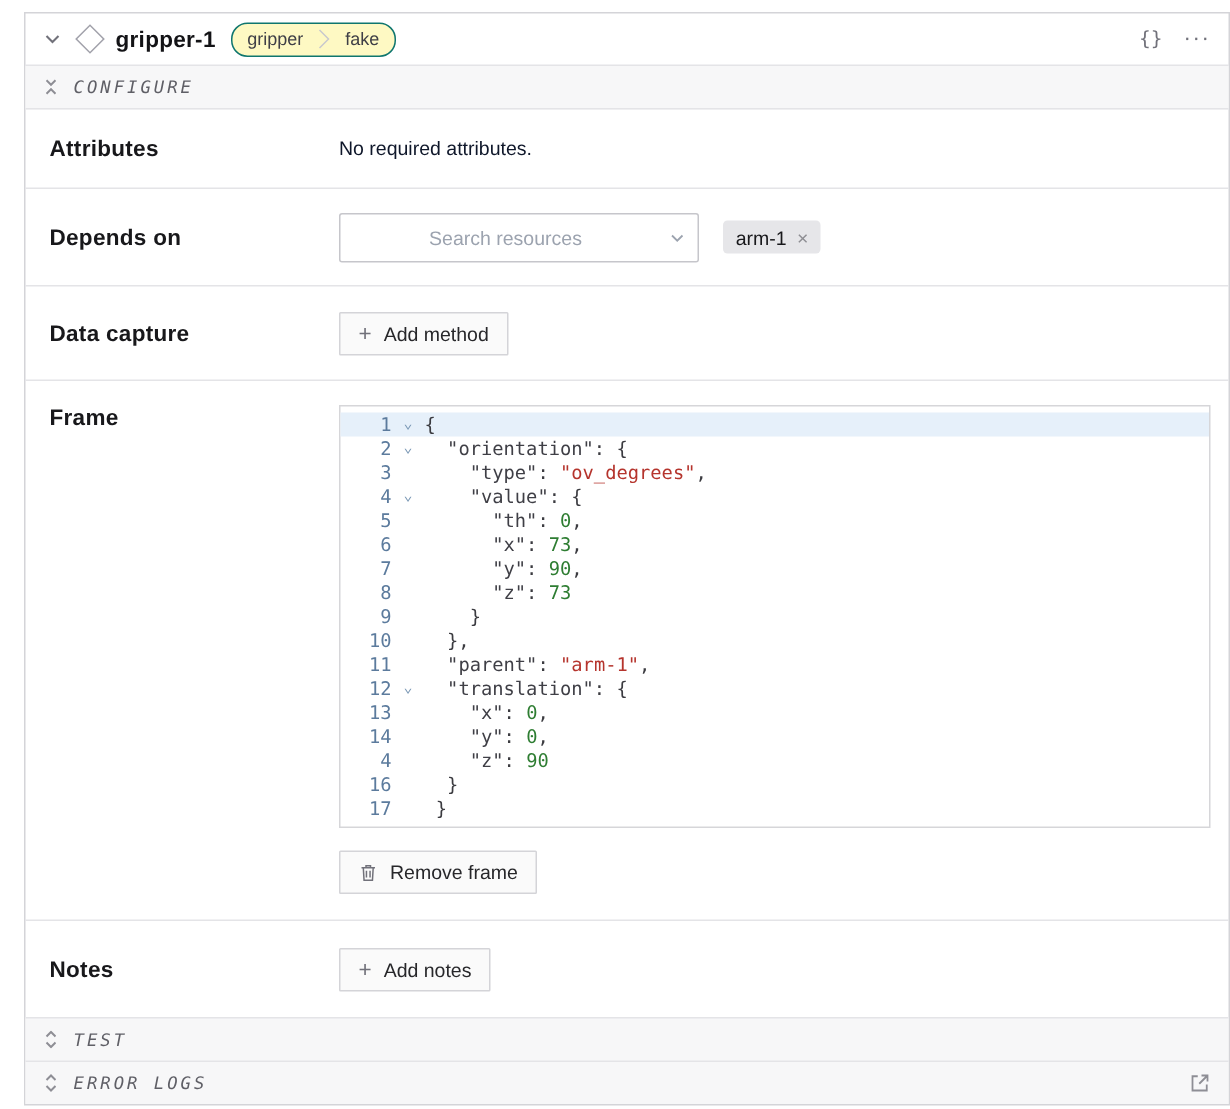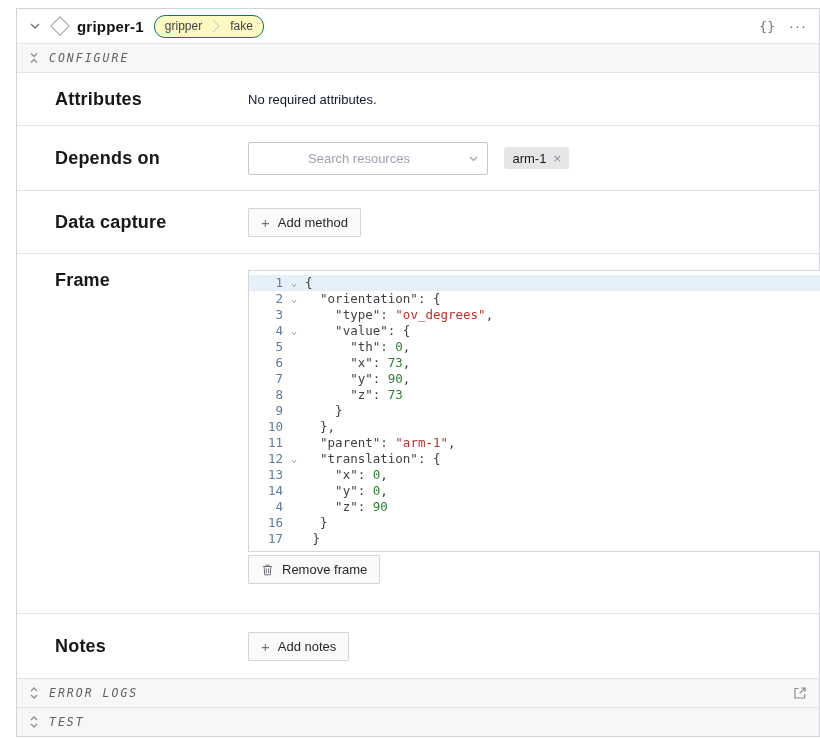--- a/index.html
+++ b/index.html
@@ -21,21 +21,21 @@
   .bar{height:28px;display:flex;align-items:center;background:#f7f7f8;padding:0 12px;
     font-family:"DejaVu Sans Mono","Liberation Mono",monospace;font-size:11.5px;color:#5f5f66;
     letter-spacing:2px;border-bottom:1px solid #e4e4e7;font-style:italic;}
   .bar.btm{border-bottom:none;border-top:1px solid #e4e4e7;}
   .bar .caret-ico{display:flex;flex-direction:column;align-items:center;margin-right:10px;color:#8e8e95;}
   .bar .spacer{flex:1;}
   .extlink{color:#8e8e95;display:flex;cursor:pointer;}
   
   .row{display:flex;align-items:center;padding:0 16px;border-bottom:1px solid #e4e4e7;}
   .row.top{align-items:flex-start;padding-top:16px;}
-  .row-label{width:193px;flex:0 0 193px;font-size:18px;font-weight:bold;color:#18181b;letter-spacing:.2px;margin-left:22px;}
+  .row-label{width:193px;flex:0 0 193px;font-size:15px;font-weight:bold;color:#18181b;letter-spacing:.2px;}
   .row-body{flex:1;}
   .plain{font-size:13px;color:#0f172a;}
   
   .btn{display:inline-flex;align-items:center;gap:8px;height:29px;padding:0 12px;background:#fafafa;
     border:1px solid #d4d4d8;border-radius:1px;font-size:13px;color:#27272a;cursor:pointer;}
   .btn .ico{color:#71717a;display:flex;align-items:center;font-size:15px;line-height:1;}
   .sel-wrap{display:inline-flex;align-items:center;position:relative;}
   .sel{width:200px;height:31px;border:1px solid #c6c6cb;border-radius:2px;background:#fff;
     font-size:13px;padding:0 28px 0 10px;color:#27272a;font-family:inherit;text-align:center;}
   .sel::placeholder{color:#9ca3af;}
@@ -48,21 +48,21 @@
     font-family:"DejaVu Sans Mono","Liberation Mono",monospace;font-size:12.5px;line-height:16px;}
   .cm-line{display:flex;height:16px;}
   .cm-line.active{background:var(--c-active,#e6f0fa);}
   .gutter{flex:0 0 34px;text-align:right;color:var(--c-ln,#5c7b9d);user-select:none;}
   .fold{flex:0 0 22px;text-align:center;color:#7b98b5;font-size:10px;user-select:none;cursor:pointer;}
   .code{white-space:pre;color:#3b3b40;}
   .tk-k{color:var(--c-key,#3f3f46);}
   .tk-s{color:var(--c-str,#b5342d);}
   .tk-n{color:var(--c-num,#2e7d32);}
   .tk-p{color:#3b3b40;}
-  .frame-actions{margin-top:3px;}
+  .frame-actions{margin-top:15px;}
   
   .r-attr{height:52px;}
   .r-dep{height:64px;}
   .r-cap{height:62px;}
   .r-frame{height:360px;box-sizing:border-box;}
   .r-notes{height:64px;border-bottom:none;}
 </style>
 </head>
 <body>
 
@@ -249,33 +249,33 @@
     </div>
   </div>
 
   <div class="bar btm">
     <span class="caret-ico">
       <svg width="10" height="12" viewBox="0 0 10 12">
         <polyline points="2,4 5,1 8,4" fill="none" stroke="currentColor" stroke-width="1.3"></polyline>
         <polyline points="2,8 5,11 8,8" fill="none" stroke="currentColor" stroke-width="1.3"></polyline>
       </svg>
     </span>
+    <span>TEST</span>
+  </div>
+
+  <div class="bar btm">
+    <span class="caret-ico">
+      <svg width="10" height="12" viewBox="0 0 10 12">
+        <polyline points="2,4 5,1 8,4" fill="none" stroke="currentColor" stroke-width="1.3"></polyline>
+        <polyline points="2,8 5,11 8,8" fill="none" stroke="currentColor" stroke-width="1.3"></polyline>
+      </svg>
+    </span>
     <span>ERROR LOGS</span>
     <span class="spacer"></span>
     <span class="extlink">
       <svg width="14" height="14" viewBox="0 0 14 14">
           <path d="M5.5 2.5H2v9.5h9.5V8" fill="none" stroke="currentColor" stroke-width="1.2"></path>
           <path d="M8 2h4v4M12 2L6.5 7.5" fill="none" stroke="currentColor" stroke-width="1.2"></path>
         </svg>
     </span>
   </div>
 
-  <div class="bar btm">
-    <span class="caret-ico">
-      <svg width="10" height="12" viewBox="0 0 10 12">
-        <polyline points="2,4 5,1 8,4" fill="none" stroke="currentColor" stroke-width="1.3"></polyline>
-        <polyline points="2,8 5,11 8,8" fill="none" stroke="currentColor" stroke-width="1.3"></polyline>
-      </svg>
-    </span>
-    <span>TEST</span>
-  </div>
-
 </div>
 
 </body></html>

